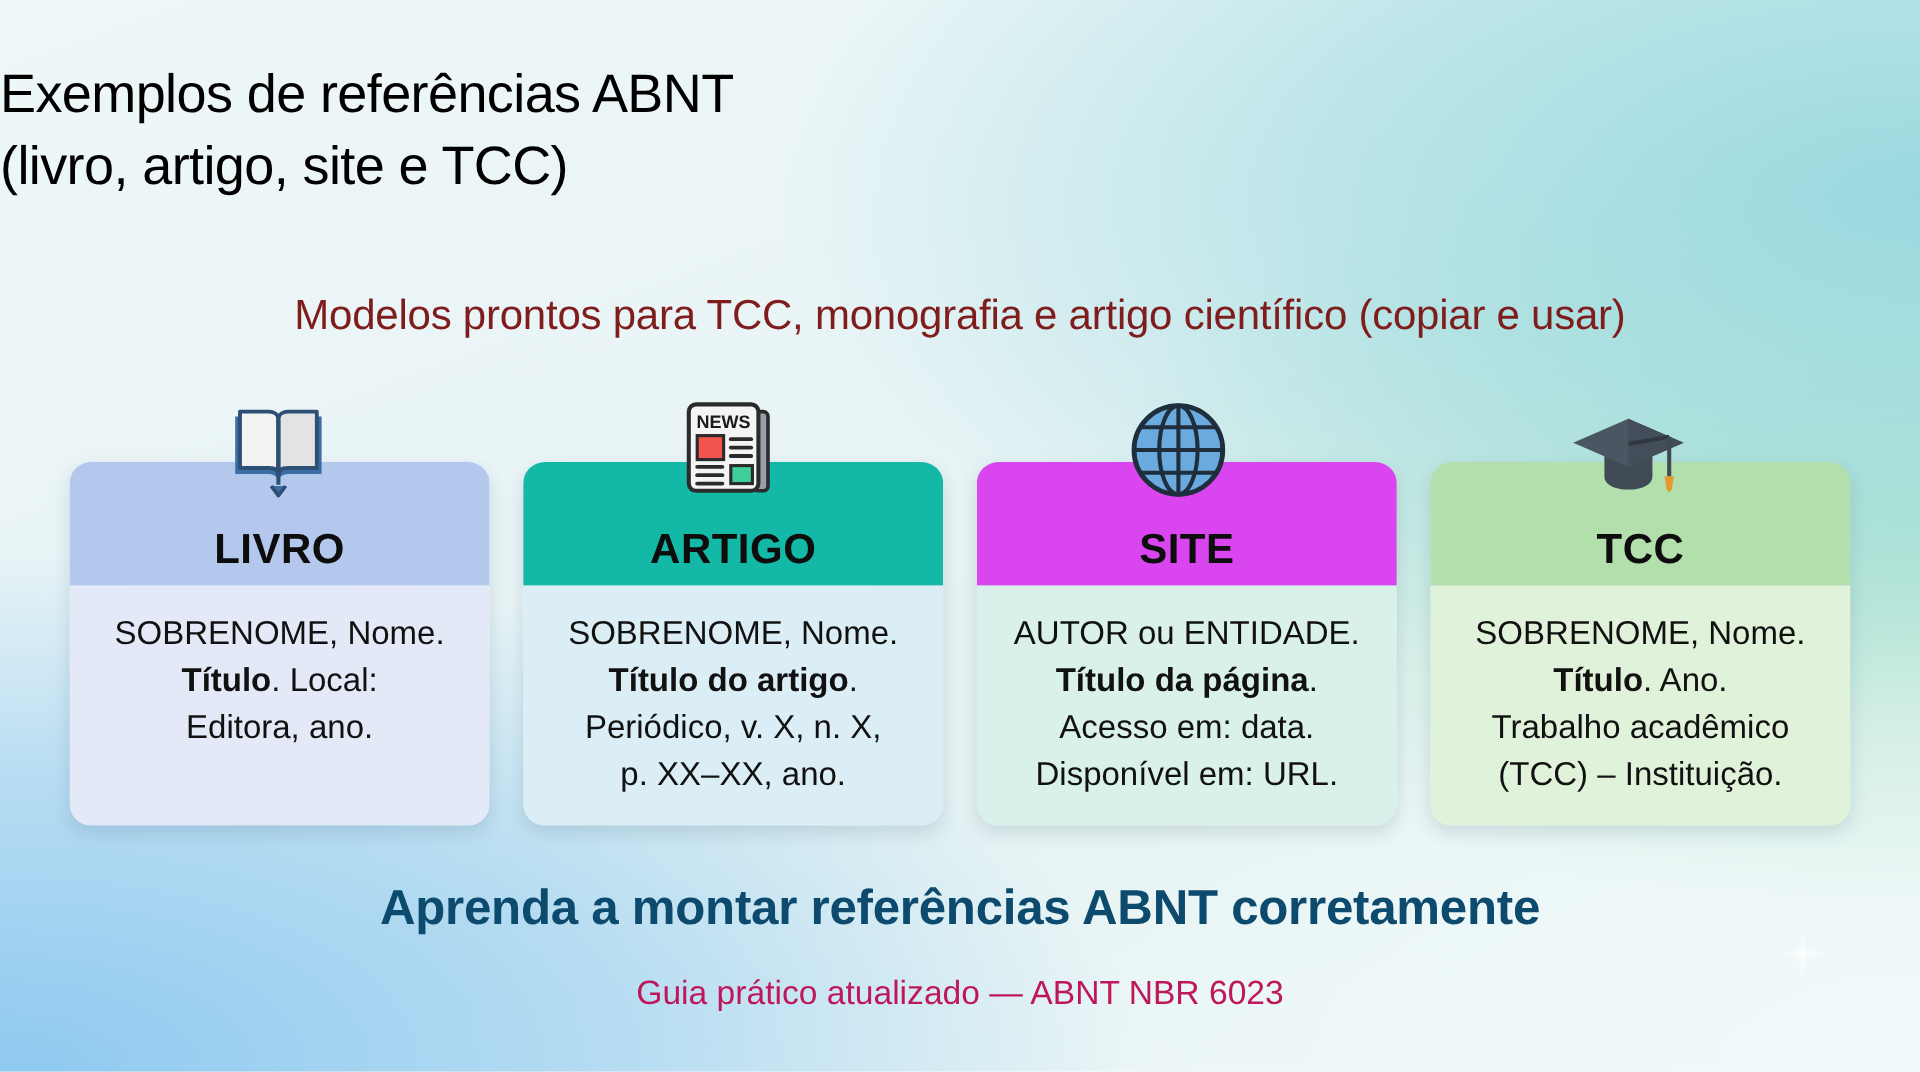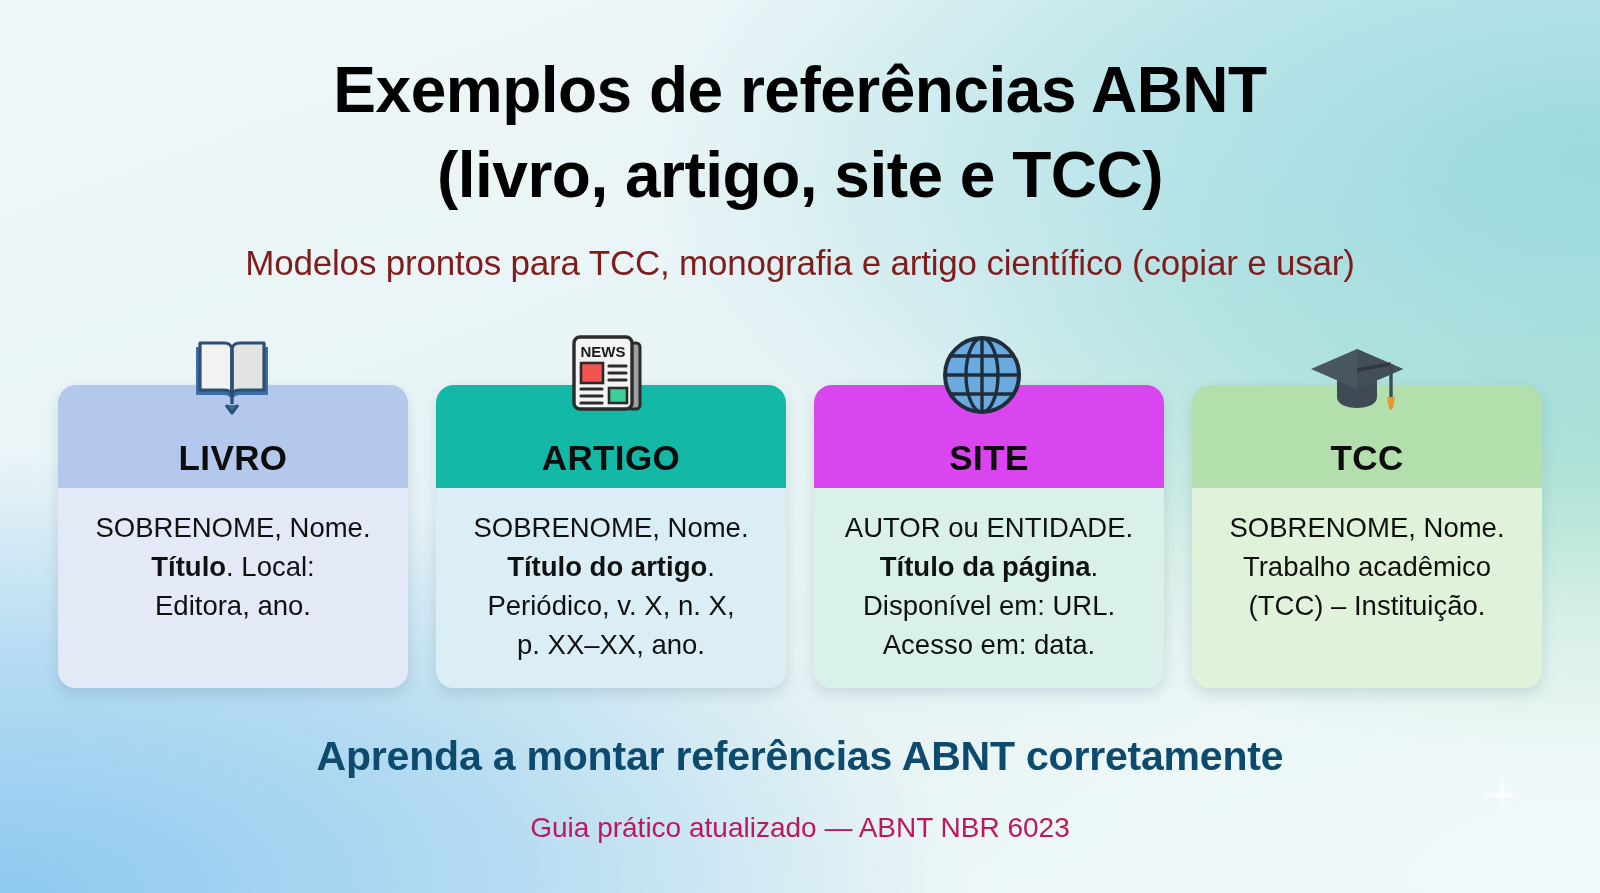--- a/index.html
+++ b/index.html
@@ -22,22 +22,21 @@
       radial-gradient(ellipse 6px 30px at 50% 50%, rgba(255,255,255,0.95) 0%, rgba(255,255,255,0) 70%),
       radial-gradient(ellipse 30px 6px at 50% 50%, rgba(255,255,255,0.95) 0%, rgba(255,255,255,0) 70%);
   }
   #sparkle-br { right:62px; bottom:62px; width:72px; height:72px; }
 
   .stage { position:relative; width:1600px; height:893px; }
 
   
   .title {
     position:absolute; top:48px; left:0; width:1600px;
-    text-align:center;
-    font-size:64px; font-weight:bold; line-height:1.33;
+    font-size:45px; font-weight:normal; line-height:1.33;
     letter-spacing:-0.5px;
     color:#000;
   }
   .title .l2 { display:block; }
 
   .subtitle {
     position:absolute; top:243px; left:0; width:1600px;
     text-align:center;
     font-size:35px; font-weight:normal; color:#7f1d1d;
     letter-spacing:-0.2px;
@@ -136,30 +135,31 @@
           <div><span>p. XX–XX, ano.</span></div>
         </div>
       </div>
       <div class="card">
         <div class="card-head" style="background: #d946ef;">
           <div class="card-head-label">SITE</div>
         </div>
         <div class="card-body" style="background: rgb(217, 241, 234);">
           <div><span>AUTOR ou ENTIDADE.</span></div>
           <div><b>Título da página</b><span>.</span></div>
+          <div><span>Acesso em: data.</span></div>
           <div><span>Disponível em: URL.</span></div>
-          <div><span>Acesso em: data.</span></div>
         </div>
       </div>
       <div class="card">
         <div class="card-head" style="background: rgb(178, 223, 172);">
           <div class="card-head-label">TCC</div>
         </div>
         <div class="card-body" style="background: rgb(225, 242, 218);">
           <div><span>SOBRENOME, Nome.</span></div>
+          <div><b>Título</b><span>. Ano.</span></div>
           <div><span>Trabalho acadêmico</span></div>
           <div><span>(TCC) – Instituição.</span></div>
         </div>
       </div>
     </div>
 
   <div class="cards" style="height:0;pointer-events:none;">
     <div class="icon-wrap" id="icon-row">
         <div class="icon-slot" style="left: 118.5px;">
           <svg width="92" height="92" viewBox="0 0 92 92" aria-hidden="true">

